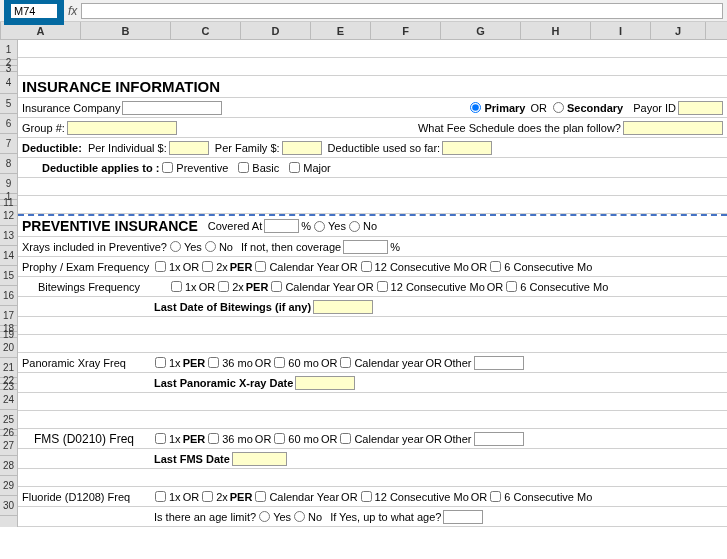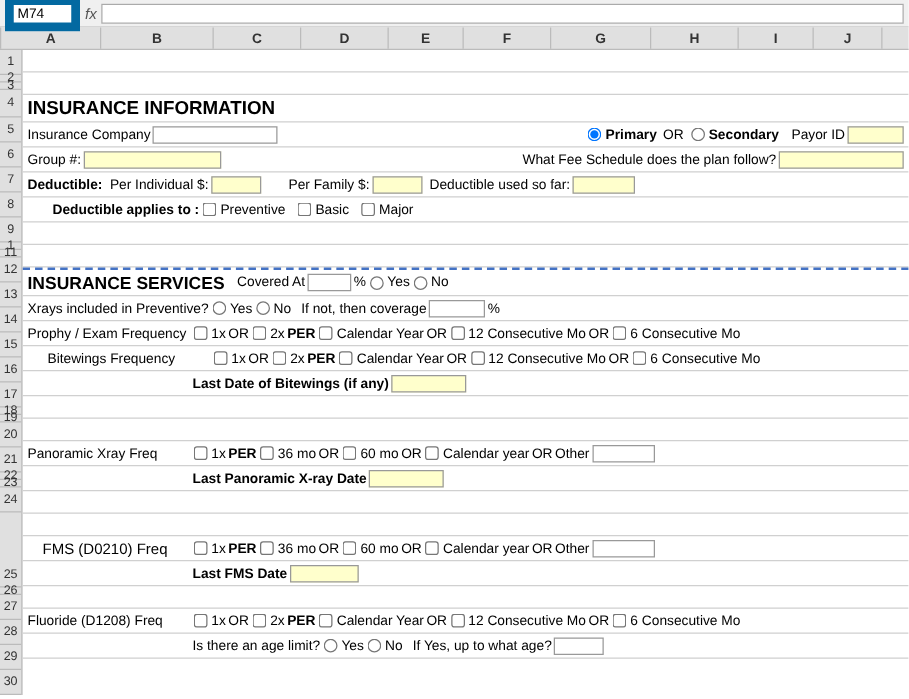--- a/index.html
+++ b/index.html
@@ -165,21 +165,21 @@
     <div class="row-num" style="height:20px;">15</div>
     <div class="row-num" style="height:20px;">16</div>
     <div class="row-num" style="height:20px;">17</div>
     <div class="row-num" style="height:6px;">18</div>
     <div class="row-num" style="height:6px;">19</div>
     <div class="row-num" style="height:20px;">20</div>
     <div class="row-num" style="height:20px;">21</div>
     <div class="row-num" style="height:6px;">22</div>
     <div class="row-num" style="height:6px;">23</div>
     <div class="row-num" style="height:20px;">24</div>
-    <div class="row-num" style="height:20px;margin-top:40px;">25</div>
+    <div class="row-num" style="height:20px;">25</div>
     <div class="row-num" style="height:6px;">26</div>
     <div class="row-num" style="height:20px;">27</div>
     <div class="row-num" style="height:20px;">28</div>
     <div class="row-num" style="height:20px;">29</div>
     <div class="row-num" style="height:20px;">30</div>
   </div>
 
   <div class="content">
 
 
@@ -214,21 +214,21 @@
         <span style="font-size:11px;white-space:nowrap;margin-left:10px;">What Fee Schedule does the plan follow?</span>
         <input class="inp" style="width: 100px;">
       </div>
     </div>
 
     <div class="row rh20" style="padding:2px 4px;">
       <div class="flex gap2" style="width:100%;">
         <span style="font-size:11px;font-weight:bold;white-space:nowrap;">Deductible:</span>
         <span style="font-size:11px;white-space:nowrap;margin-left:4px;">Per Individual $:</span>
         <input class="inp" style="width: 40px;">
-        <span style="font-size:11px;white-space:nowrap;margin-left:20px;">Per Family $:</span>
+        <span style="font-size:11px;white-space:nowrap;margin-left:4px;">Per Family $:</span>
         <input class="inp" style="width: 40px;">
         <span style="font-size:11px;white-space:nowrap;margin-left:4px;">Deductible used so far:</span>
         <input class="inp" style="width: 50px;">
       </div>
     </div>
 
     <div class="row rh20" style="padding:2px 4px;">
       <div class="flex gap2" style="width:100%;">
         <span style="font-size:11px;font-weight:bold;white-space:nowrap;margin-left:20px;">Deductible applies to :</span>
         <input type="checkbox" class="chk" style="">
@@ -238,21 +238,21 @@
         <input type="checkbox" class="chk" style="margin-left: 8px;">
         <span style="font-size:11px;">Major</span>
       </div>
     </div>
 
     <div class="row" style="height:6px;"></div>
     <div class="row" style="height:6px;"></div>
 
     <div class="row rh20 preventive-section" style="padding:2px 4px;border-top:2px dashed #4472C4;">
       <div class="flex gap2" style="width:100%;">
-        <span class="section-title" style="font-size:14px;">INSURANCE SERVICES</span>
+        <span class="section-title" style="font-size:14px;">PREVENTIVE INSURANCE</span>
         <span style="font-size:11px;margin-left:8px;white-space:nowrap;">Covered At</span>
         <input class="inp-white" style="width: 35px;">
         <span style="font-size:11px;">%</span>
         <input type="radio" class="chk" name="waitingperiod" style="">
         <span style="font-size:11px;">Yes</span>
         <input type="radio" class="chk" name="waitingperiod" style="">
         <span style="font-size:11px;">No</span>
       </div>
     </div>
 

